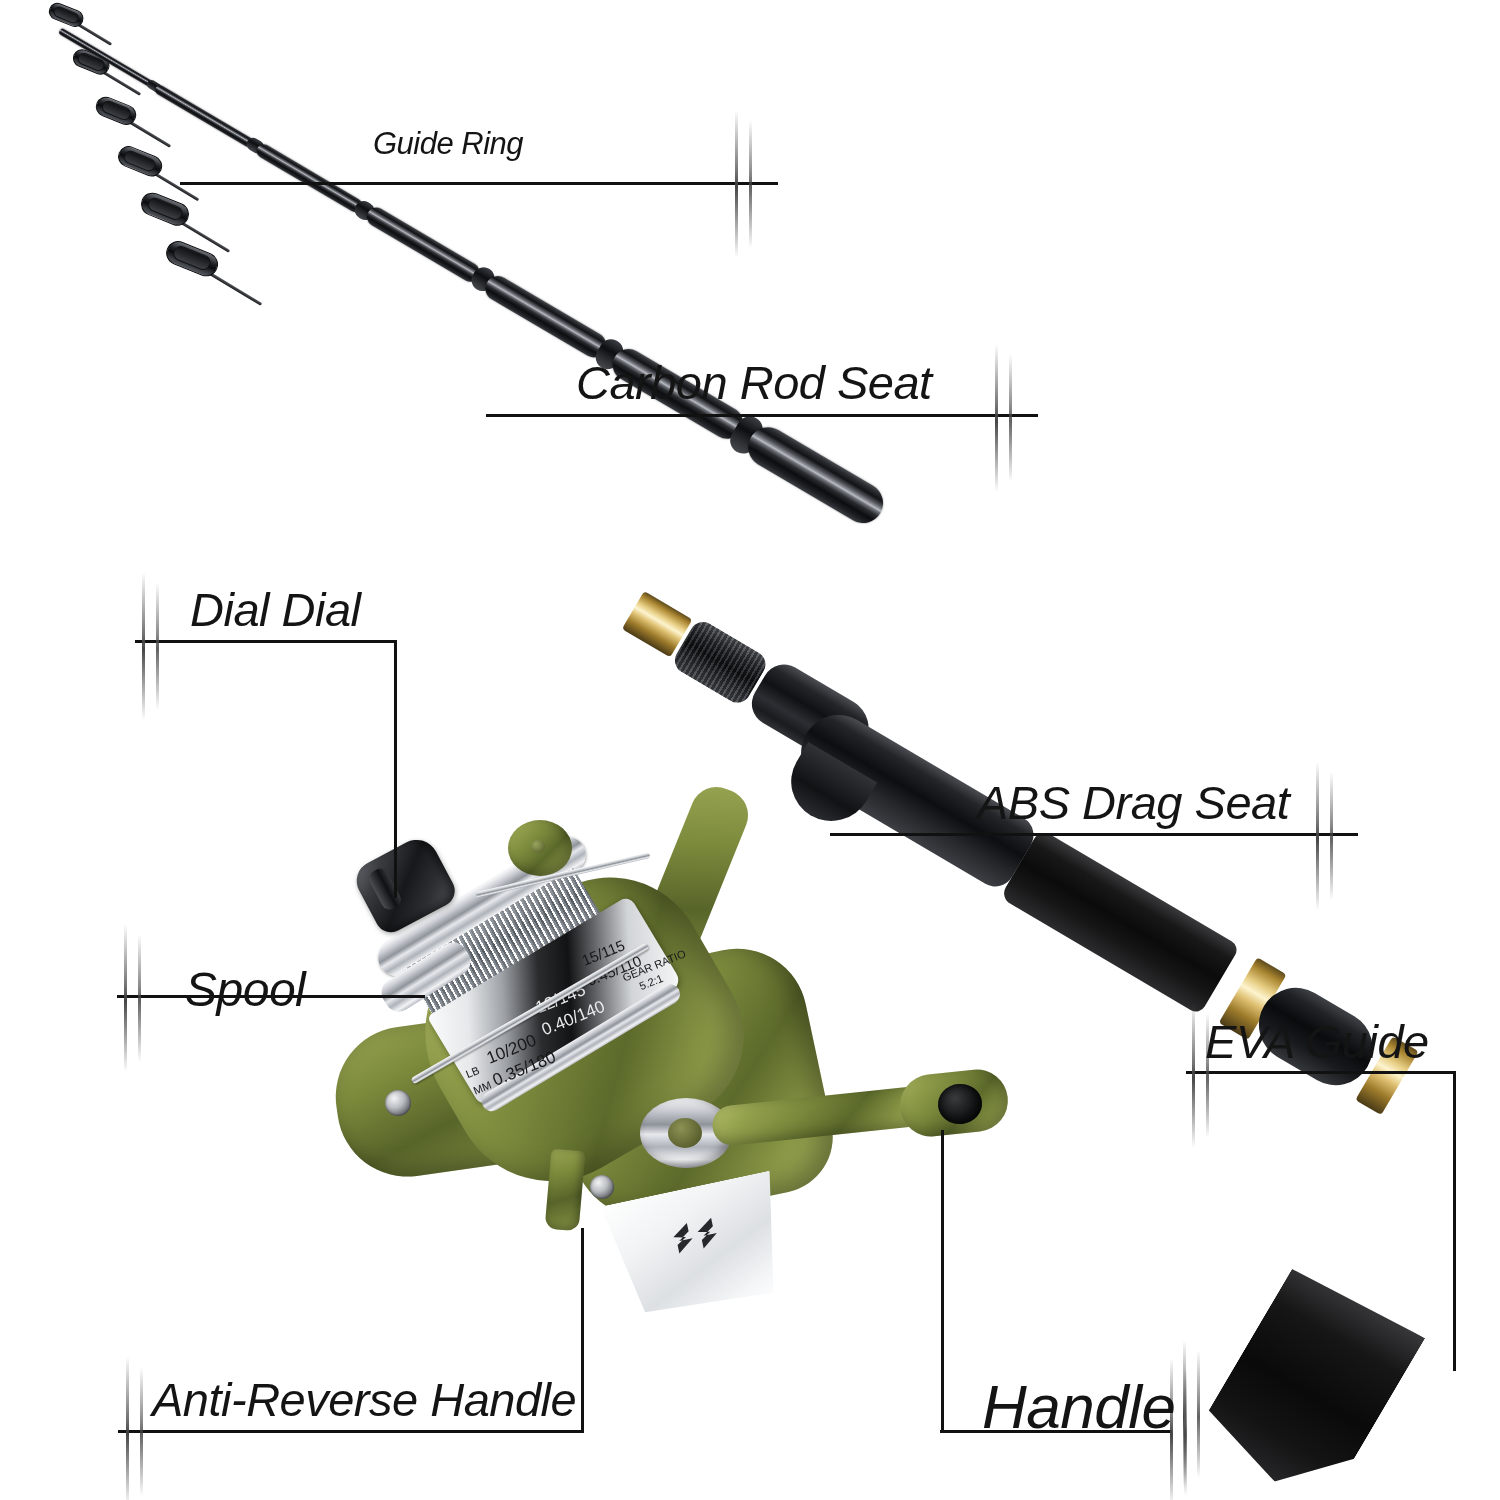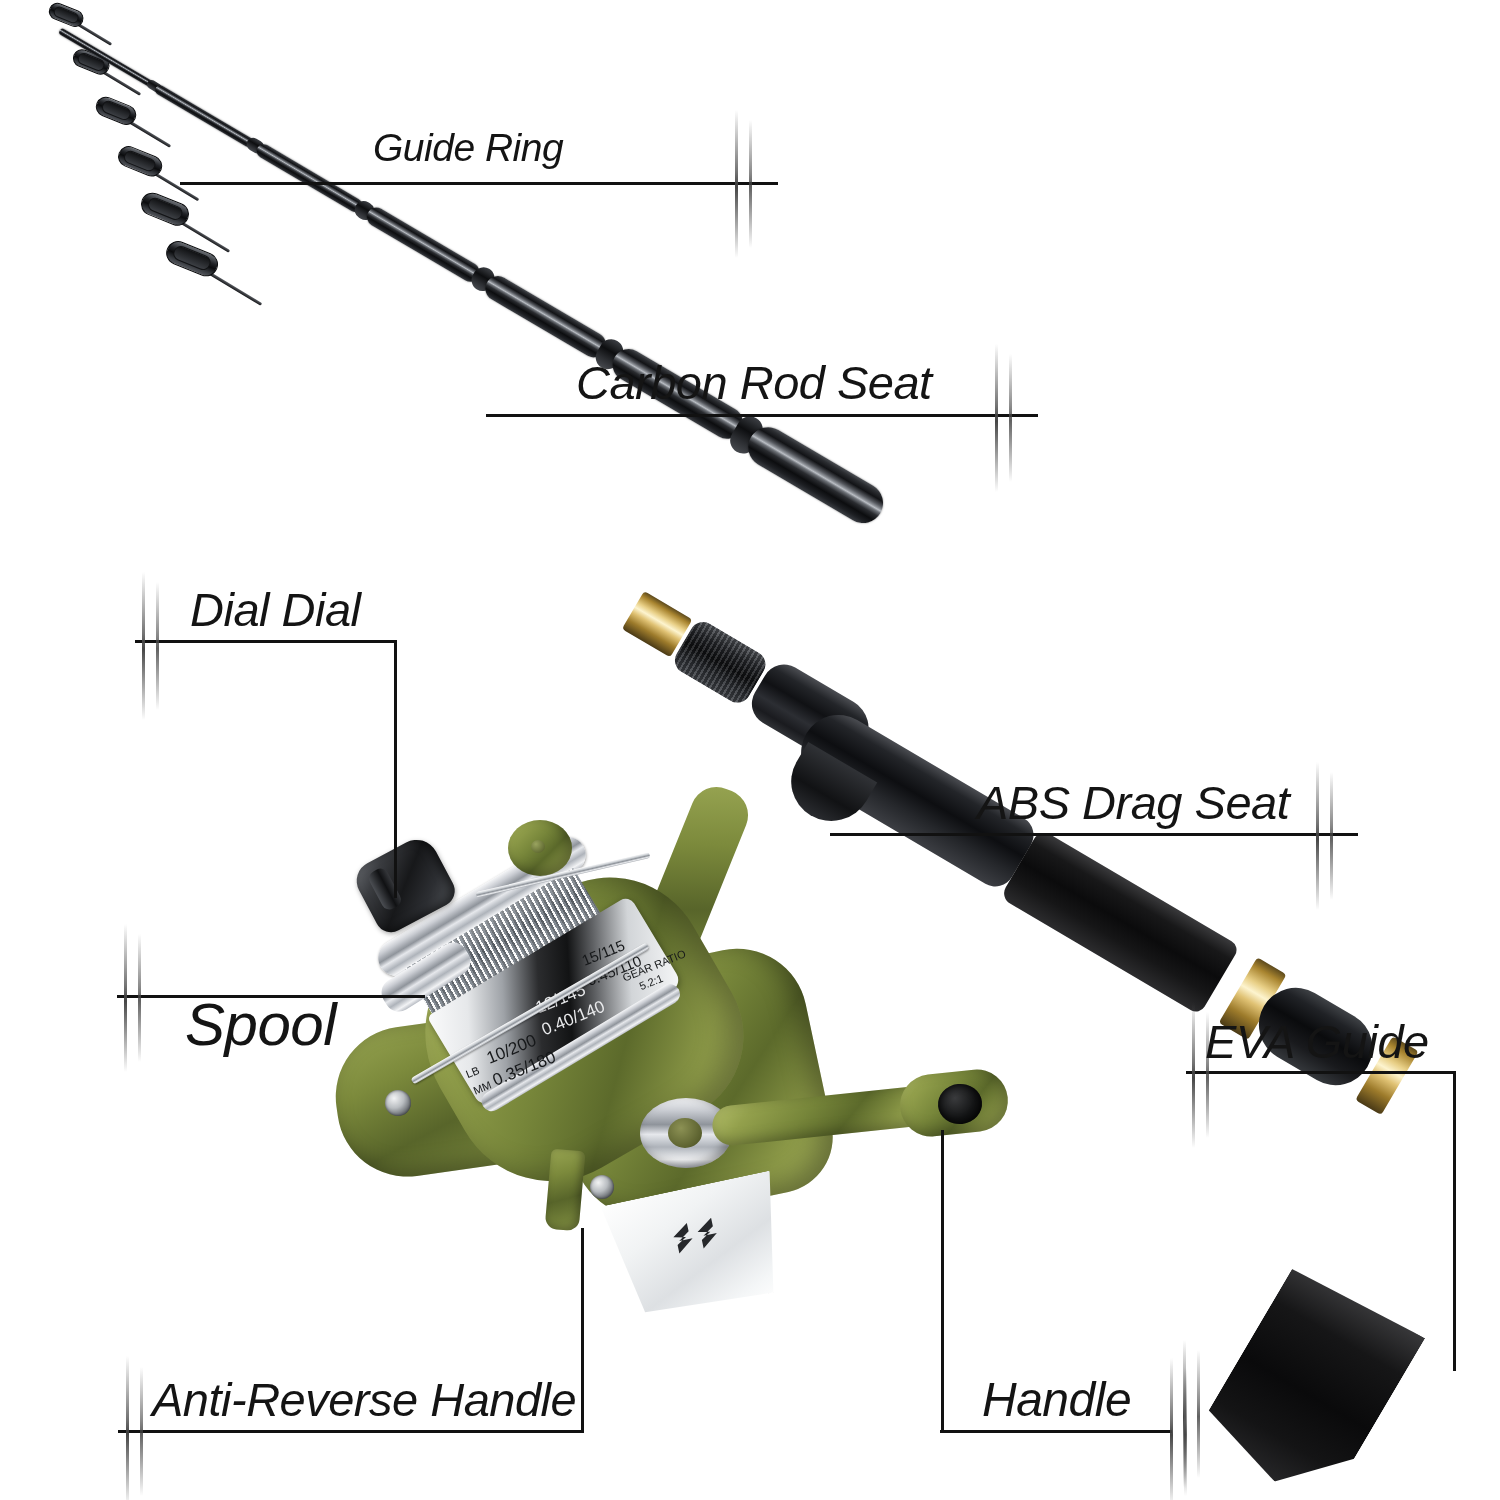--- a/index.html
+++ b/index.html
@@ -303,21 +303,21 @@
     </svg>
 
   </div>
 
   <div>
     <div class="lead-h" style="left:180px;top:182px;width:598px;"></div>
     <div class="sparkle" style="left:735px;top:110px;width:18px;height:148px;">
         <i class="a"></i>
         <i class="b"></i>
       </div>
-    <div class="callout-label" style="left:373px;top:128px;font-size:39px;">Guide Ring</div>
+    <div class="callout-label" style="left:373px;top:128px;font-size:31px;">Guide Ring</div>
   </div>
 
   <div>
     <div class="lead-h" style="left:486px;top:414px;width:552px;"></div>
     <div class="sparkle" style="left:995px;top:344px;width:18px;height:148px;">
         <i class="a"></i>
         <i class="b"></i>
       </div>
     <div class="callout-label" style="left:576px;top:359px;font-size:47px;">Carbon Rod Seat</div>
   </div>
@@ -340,21 +340,21 @@
       </div>
     <div class="callout-label" style="left:977px;top:779px;font-size:47px;">ABS Drag Seat</div>
   </div>
 
   <div>
     <div class="lead-h" style="left:117px;top:995px;width:308px;"></div>
     <div class="sparkle" style="left:124px;top:924px;width:18px;height:148px;">
         <i class="a"></i>
         <i class="b"></i>
       </div>
-    <div class="callout-label" style="left:185px;top:995px;font-size:60px;font-style:italic;">Spool</div>
+    <div class="callout-label" style="left:185px;top:966px;font-size:48px;font-style:italic;">Spool</div>
   </div>
 
   <div>
     <div class="lead-h" style="left:1186px;top:1071px;width:270px;"></div>
     <div class="lead-v" style="left:1453px;top:1071px;height:300px;"></div>
     <div class="sparkle" style="left:1192px;top:1002px;width:18px;height:146px;">
         <i class="a"></i>
         <i class="b"></i>
       </div>
     <div class="sparkle" style="left:1183px;top:1340px;width:18px;height:148px;">
@@ -374,16 +374,16 @@
     <div class="callout-label" style="left:152px;top:1376px;font-size:47px;">Anti-Reverse Handle</div>
   </div>
 
   <div>
     <div class="lead-h" style="left:940px;top:1430px;width:232px;"></div>
     <div class="lead-v" style="left:941px;top:1130px;height:302px;"></div>
     <div class="sparkle" style="left:1170px;top:1358px;width:18px;height:148px;">
         <i class="a"></i>
         <i class="b"></i>
       </div>
-    <div class="callout-label" style="left:982px;top:1376px;font-size:48px;">Handle</div>
+    <div class="callout-label" style="left:982px;top:1376px;font-size:62px;">Handle</div>
   </div>
 
 </div>
 
 </body></html>

